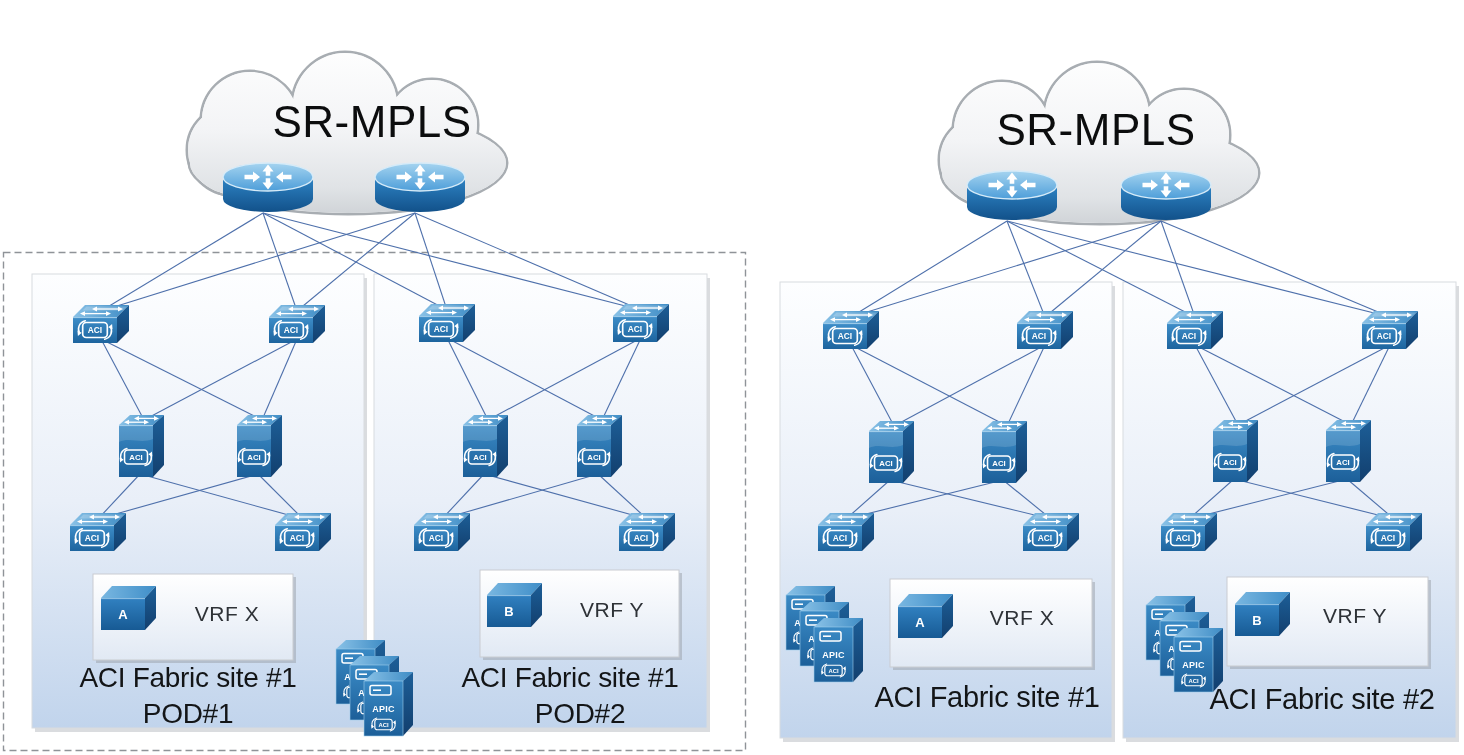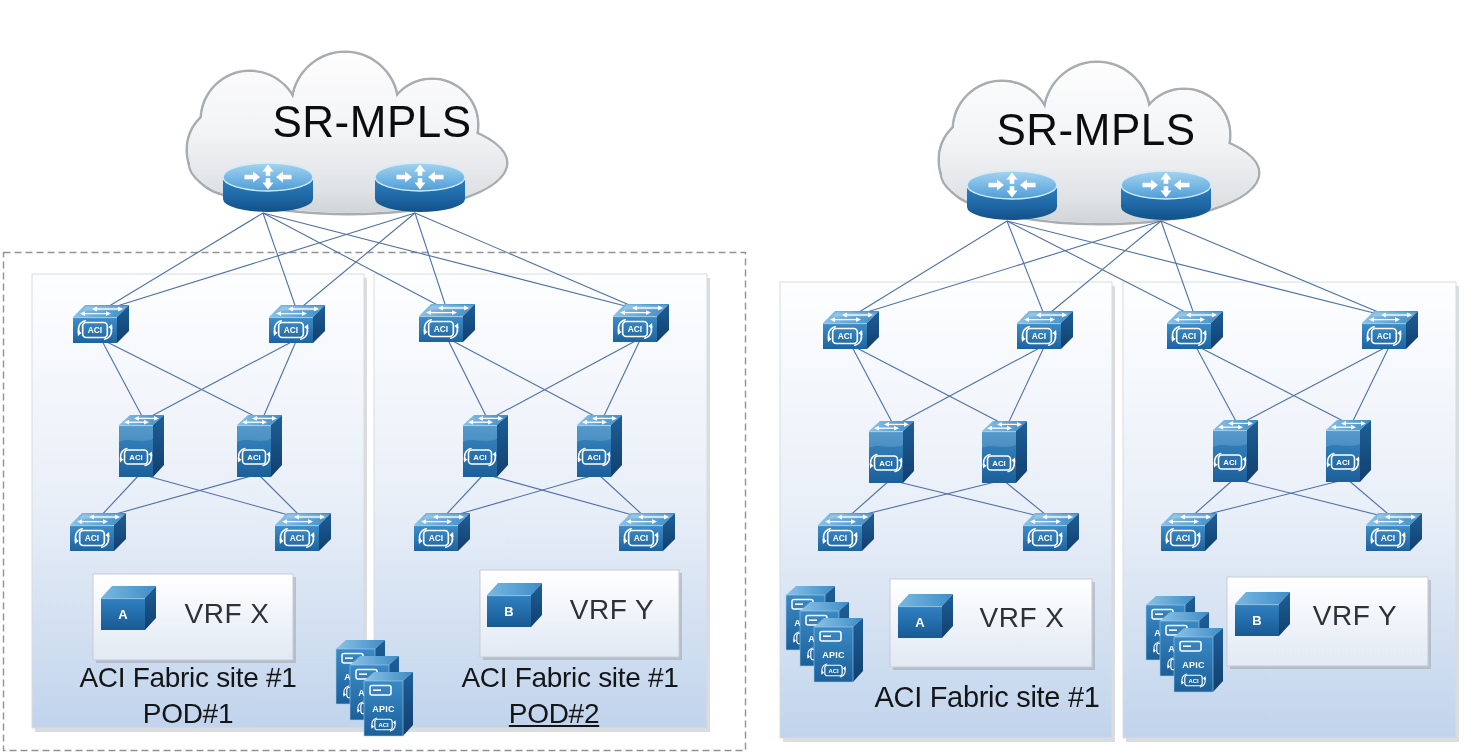--- a/index.html
+++ b/index.html
@@ -5,21 +5,21 @@
   html,body{margin:0;padding:0;background:#fff;}
   .stage{position:relative;width:1464px;height:755px;background:#ffffff;overflow:hidden;
          font-family:"Liberation Sans",sans-serif;}
   #scene{position:absolute;left:0;top:0;}
   #labels{position:absolute;left:0;top:0;width:100%;height:100%;pointer-events:none;}
   .lbl{position:absolute;transform:translateX(-50%);font-family:"Liberation Sans",sans-serif;
        white-space:nowrap;color:#131517;}
   .cloud-lbl{font-size:44px;letter-spacing:.5px;transform:translate(-50%,-50%);color:#0c0d0e;}
   .site-lbl-left{font-size:28px;letter-spacing:-.3px;}
   .site-lbl-right{font-size:29px;letter-spacing:-.3px;}
-  .vrf-lbl{font-size:28px;color:#2e3237;transform:translate(-50%,-50%);letter-spacing:.5px;}
+  .vrf-lbl{font-size:21px;color:#2e3237;transform:translate(-50%,-50%);letter-spacing:.5px;}
 </style>
 </head>
 <body>
 
 <div class="stage">
   <svg id="scene" width="1464" height="755">
       <defs>
         <linearGradient id="gPod" x1="0" y1="0" x2="0" y2="1">
           <stop offset="0" stop-color="#fdfeff"></stop>
           <stop offset="0.5" stop-color="#e9eff8"></stop>
@@ -898,19 +898,20 @@
         </g>
       </g>
     </svg>
   <div id="labels">
       <div class="lbl cloud-lbl" style="left: 372px; top: 122px;">SR-MPLS</div>
       <div class="lbl cloud-lbl" style="left: 1096px; top: 130px;">SR-MPLS</div>
       <div class="lbl site-lbl-left" style="left: 188px; top: 662px;">ACI Fabric site #1</div>
       <div class="lbl site-lbl-left" style="left: 188px; top: 698px; text-align: right;">POD#1</div>
       <div class="lbl vrf-lbl" style="left: 227px; top: 614px;">VRF X</div>
       <div class="lbl site-lbl-left" style="left: 570px; top: 662px;">ACI Fabric site #1</div>
-      <div class="lbl site-lbl-left" style="left: 554px; top: 698px; text-decoration: underline;">POD#2</div>
+      <div class="lbl site-lbl-left" style="left: 580px; top: 698px;">POD#2</div>
       <div class="lbl vrf-lbl" style="left: 612px; top: 610px;">VRF Y</div>
       <div class="lbl site-lbl-right" style="left: 987px; top: 681px;">ACI Fabric site #1</div>
       <div class="lbl vrf-lbl" style="left: 1022px; top: 618px;">VRF X</div>
+      <div class="lbl site-lbl-right" style="left: 1322px; top: 683px;">ACI Fabric site #2</div>
       <div class="lbl vrf-lbl" style="left: 1355px; top: 616px;">VRF Y</div>
     </div>
 </div>
 
 </body></html>

